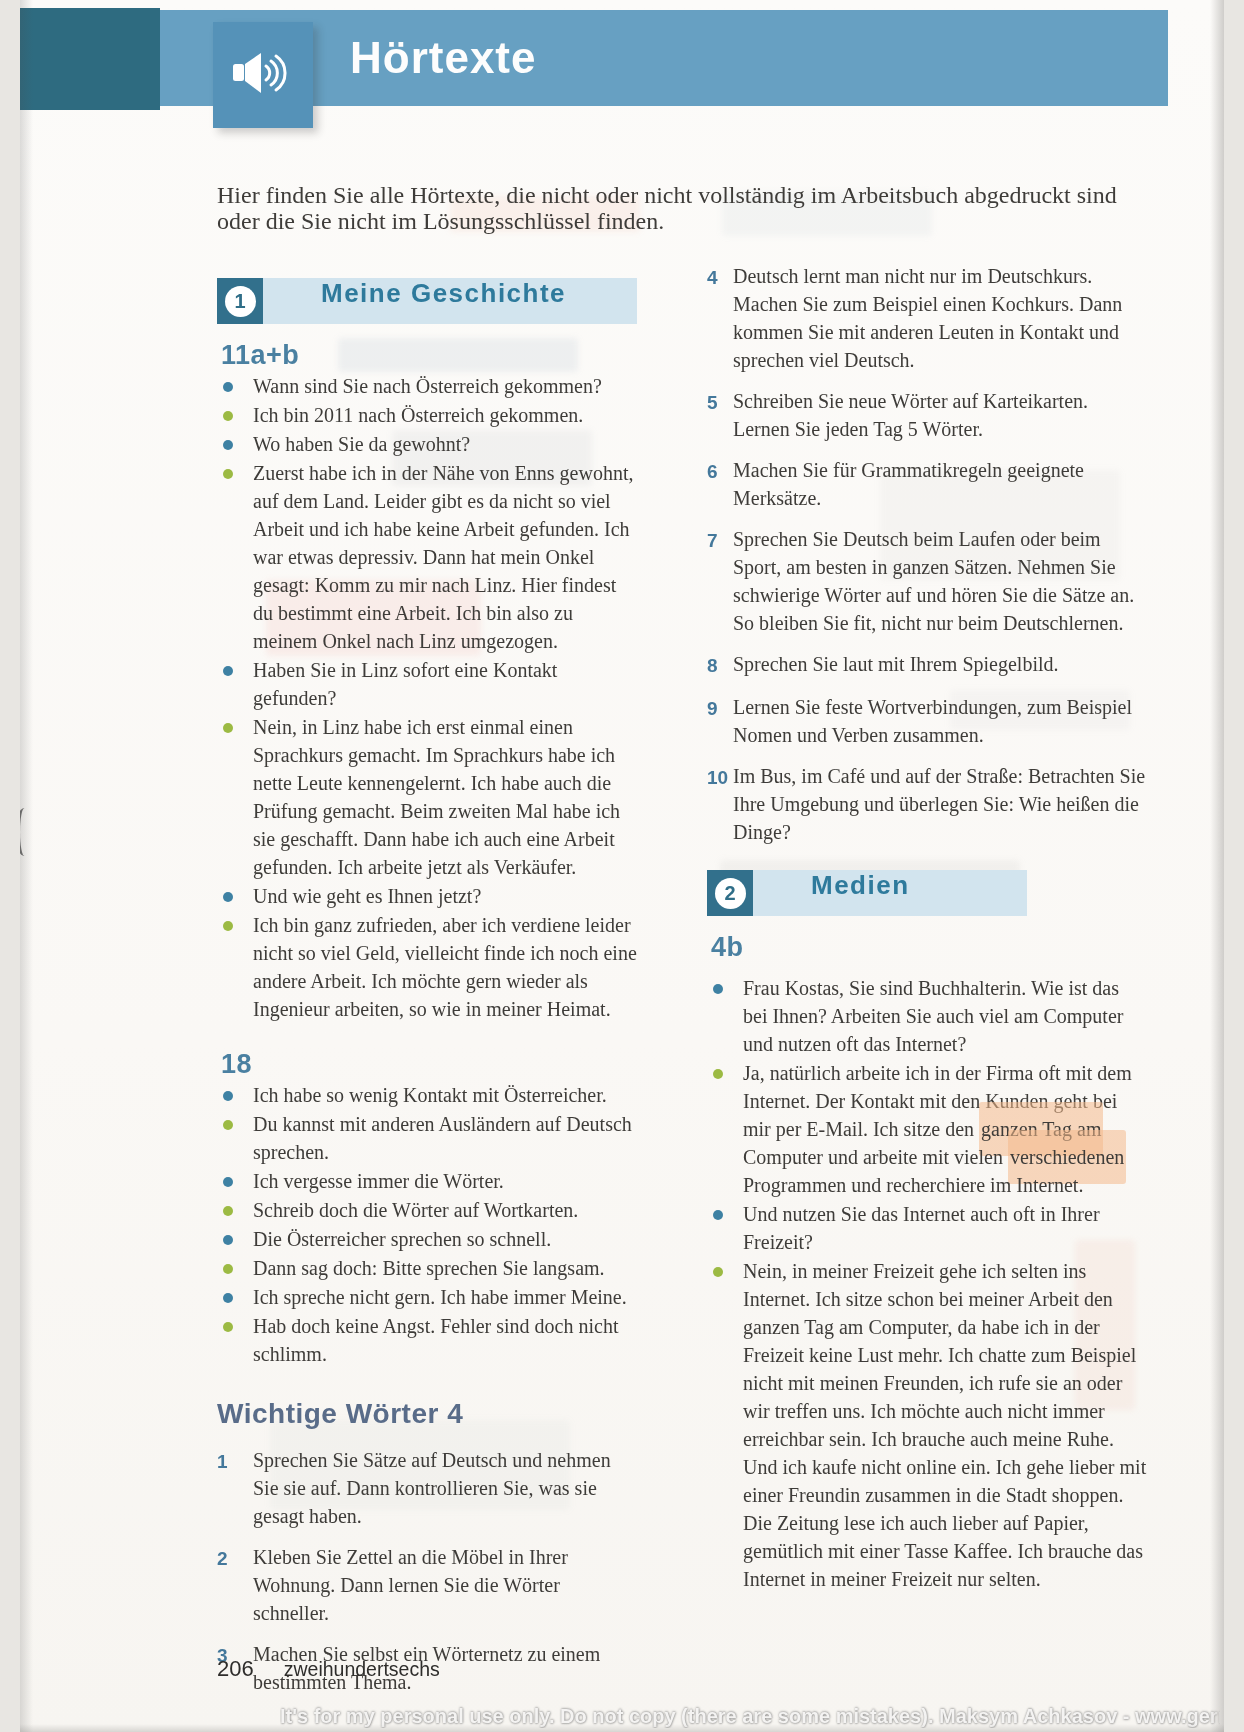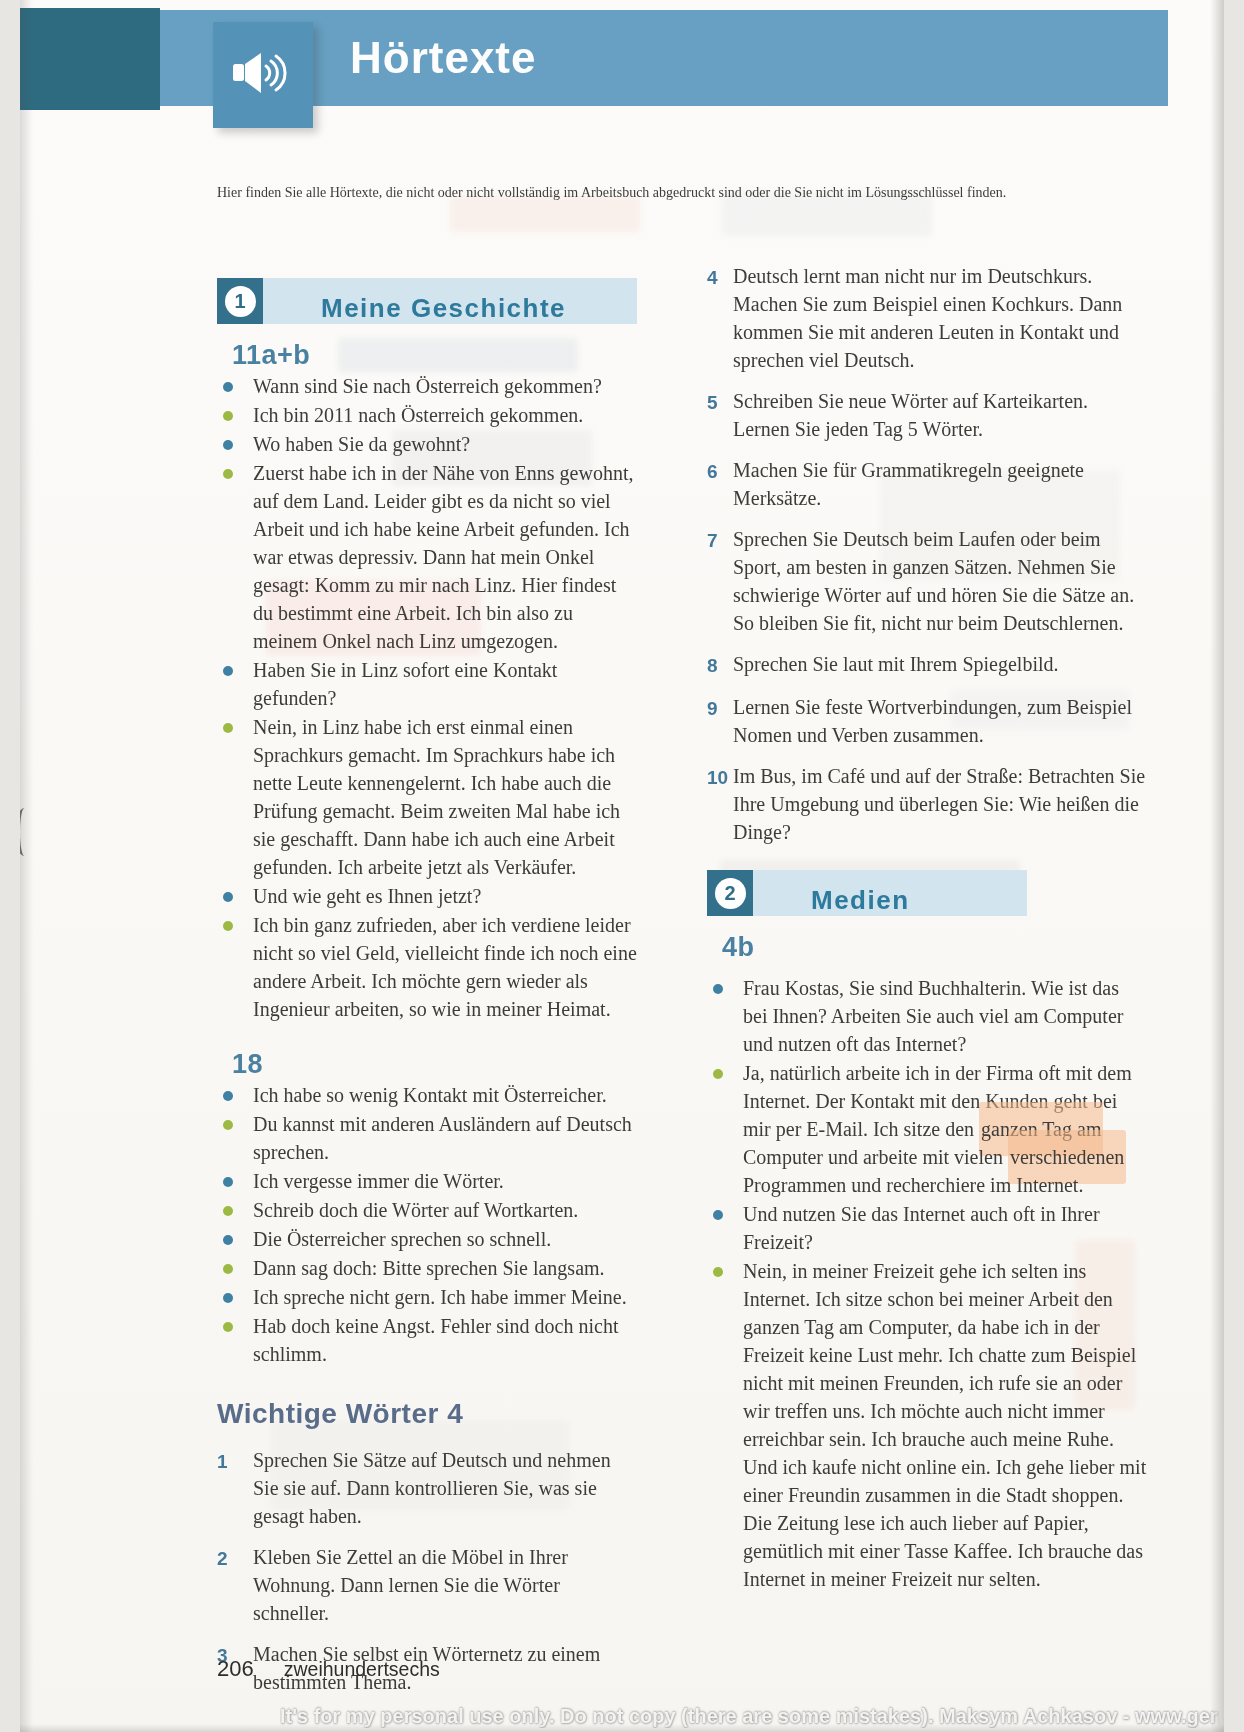--- a/index.html
+++ b/index.html
@@ -21,43 +21,43 @@
     border-left:5px solid rgba(40,40,40,.65);border-radius:50%;}
 
   
   .corner-block{position:absolute;left:0;top:8px;width:140px;height:102px;background:#2e6b80;}
   .banner{position:absolute;left:140px;top:10px;width:1008px;height:96px;background:#67a0c2;}
   .page-title{position:absolute;left:330px;top:33px;font-family:"Liberation Sans",sans-serif;
     font-weight:bold;font-size:44px;color:#fdfdfd;letter-spacing:1px;}
   .icon-box{position:absolute;left:193px;top:22px;width:100px;height:106px;background:#5592b8;
     box-shadow:5px 5px 8px rgba(40,40,40,.22);display:flex;align-items:center;justify-content:center;}
 
-  .intro{position:absolute;left:197px;top:158px;width:920px;font-size:14px;line-height:41px;}
+  .intro{position:absolute;left:197px;top:158px;width:920px;font-size:24px;line-height:26px;}
 
   
   .col{position:absolute;}
   .col-left{left:197px;top:278px;width:420px;}
   .col-right{left:687px;top:262px;width:440px;}
 
   
   .sec-header{display:flex;height:46px;}
   .sec-badge{width:46px;height:46px;background:#32708c;flex:0 0 46px;
     display:flex;align-items:center;justify-content:center;}
   .sec-badge .circle{width:31px;height:31px;border-radius:50%;background:#ffffff;
     display:flex;align-items:center;justify-content:center;
     font-family:"Liberation Sans",sans-serif;font-weight:bold;font-size:20px;color:#2f6e88;}
-  .sec-bar{background:#d2e4ee;display:flex;align-items:flex-end;padding-left:58px;flex:1;}
+  .sec-bar{background:#d2e4ee;display:flex;align-items:flex-start;padding-left:58px;flex:1;}
   .sec-title{font-family:"Liberation Sans",sans-serif;font-weight:bold;font-size:26px;
     color:#2e7a9c;letter-spacing:1.5px;}
   .col-left .sec-bar{max-width:317px;}
   .sec-header.medien{width:320px;margin-top:24px;}
 
   
   .sub-label{font-family:"Liberation Sans",sans-serif;font-weight:bold;font-size:27px;
-    color:#4a80a1;letter-spacing:.5px;margin:16px 0 0 15px;line-height:30px;}
+    color:#4a80a1;letter-spacing:.5px;margin:16px 0 0 4px;line-height:30px;}
   .sub-label.l18{margin-top:26px;}
   .ww-title{font-family:"Liberation Sans",sans-serif;font-weight:bold;font-size:28px;
     color:#596c89;letter-spacing:.5px;margin:30px 0 0 0;line-height:32px;}
 
   
   ul.dialog{list-style:none;margin:12px 0 0 0;padding:0;font-size:20px;line-height:28px;}
   ul.dialog li{position:relative;padding-left:36px;margin:0 0 1px 0;}
   ul.dialog .dot{position:absolute;left:6px;top:10px;width:10px;height:10px;border-radius:50%;}
   ul.dialog li[data-speaker="q"] .dot{background:#3e81a3;}
   ul.dialog li[data-speaker="a"] .dot{background:#9cba43;}

